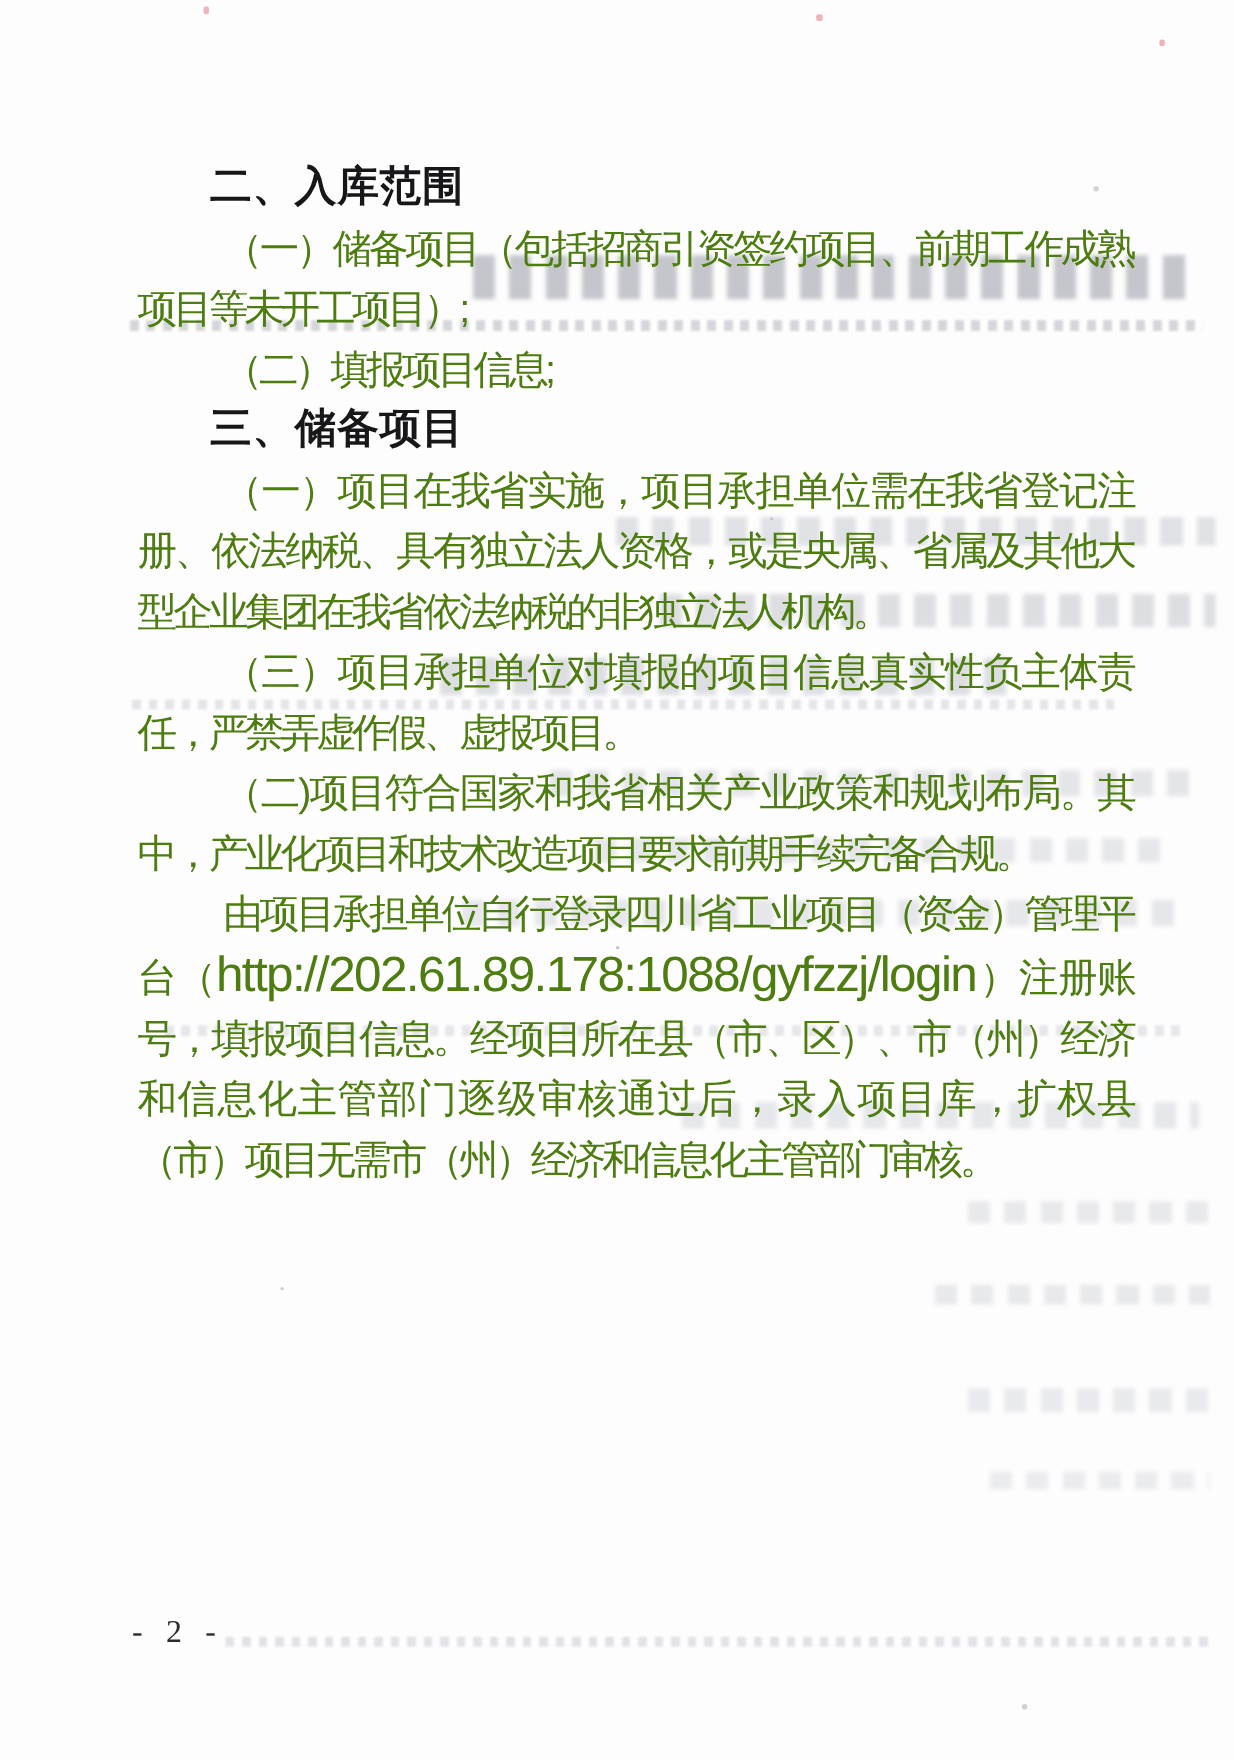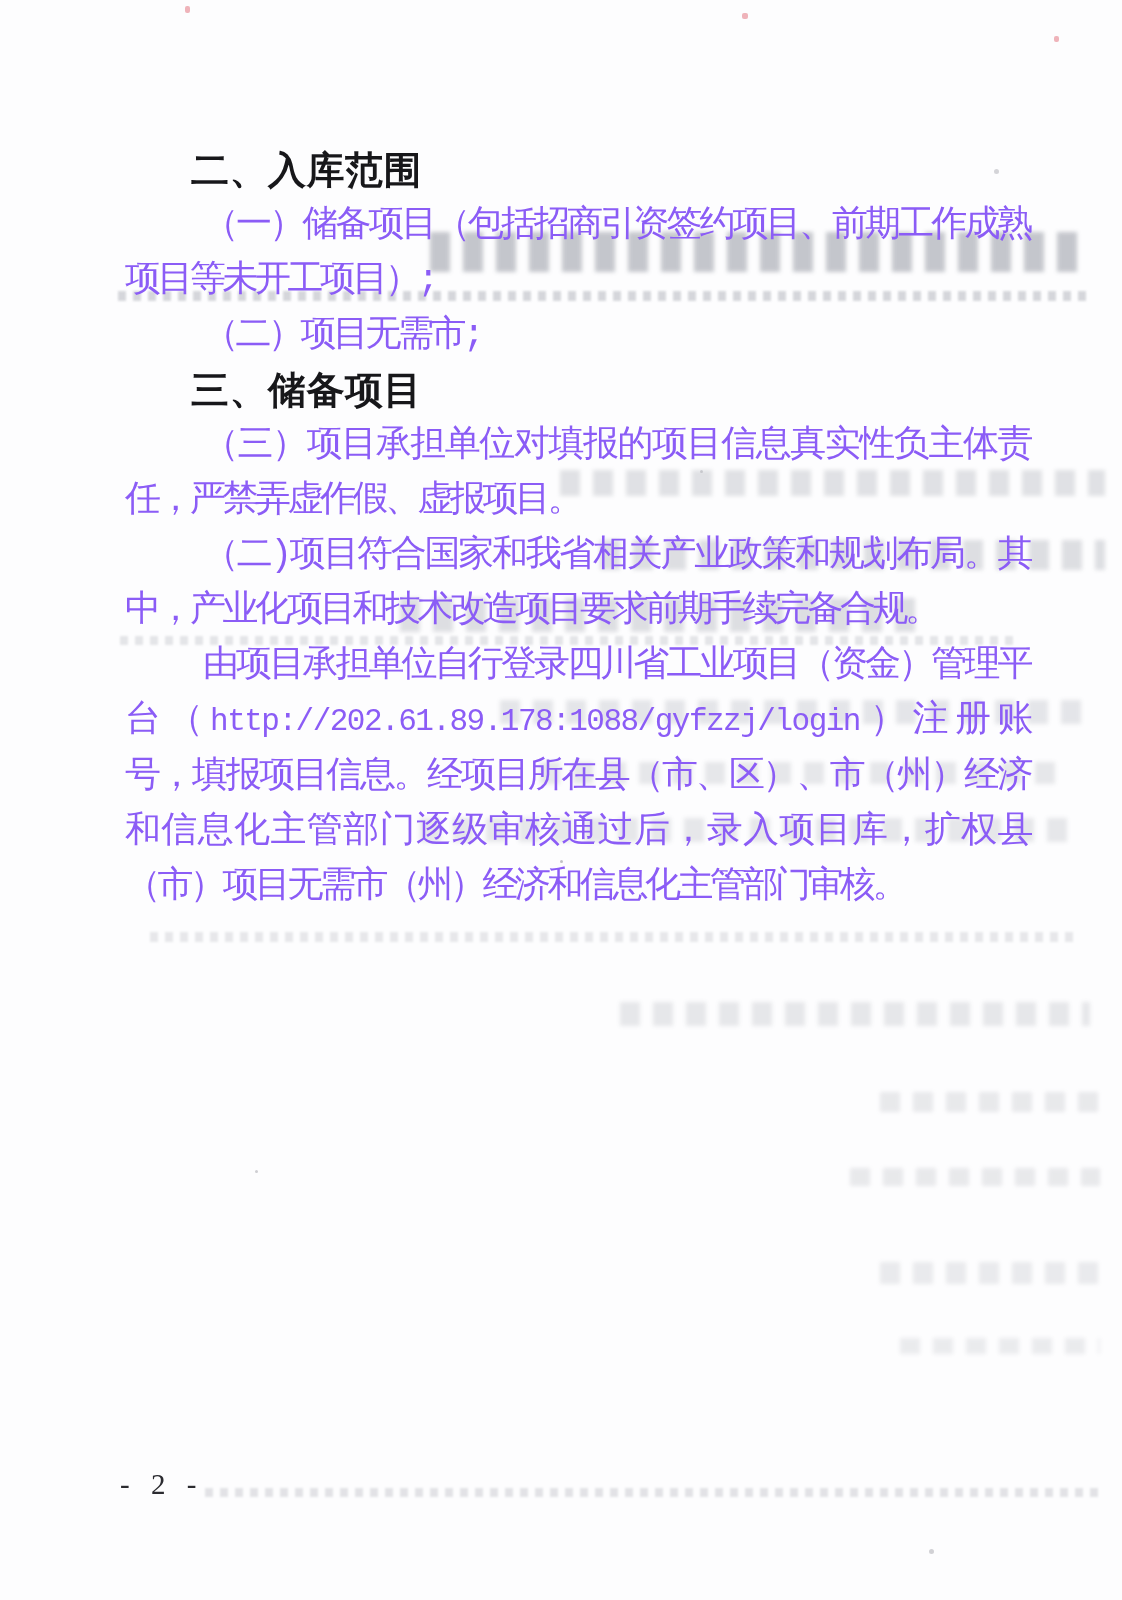--- a/index.html
+++ b/index.html
@@ -16,41 +16,41 @@
   }
   
   .content {
     position: absolute;
     left: 125px; top: 143px;
     width: 905px;
     color: #26262b;
   }
   .content p {
     margin: 0;
-    font-family: Liberation Mono, monospace;
+    font-family: Liberation Sans, sans-serif;
     font-size: 36px;
     line-height: 55px;
     letter-spacing: -3.5px;
     text-indent: 78px;
     text-align: justify;
     text-align-last: left;
-    color: #8b5cf6;
+    color: #4d7c0f;
   }
   .content h2 {
     margin: 0;
     font-family: "Liberation Sans", "DejaVu Sans", sans-serif;
     font-weight: 700;
     font-size: 38px;
     line-height: 55px;
     letter-spacing: 0.5px;
     text-indent: 66px;
     color: #17171a;
   }
   .url-text {
-    font-size: 31px;
+    font-size: 45px;
     letter-spacing: -1.5px;
   }
   .stray-mark {
     display: inline-block;
     font-family: "Liberation Serif", serif;
     font-weight: 400;
     font-size: 30px;
     color: #44444a;
     margin-left: 10px;
     transform: translateY(-6px);
@@ -124,25 +124,26 @@
   <div class="speck" style="left:560px; top:860px;"></div>
   <div class="red-speck" style="left:185px; top:6px; width:5px; height:7px;"></div>
   <div class="red-speck" style="left:742px; top:13px; width:6px; height:6px;"></div>
   <div class="red-speck" style="left:1054px; top:36px; width:5px; height:6px;"></div>
 
   <div class="content">
 
     <section>
       <h2>二、入库范围</h2>
       <p>（一）储备项目（包括招商引资签约项目、前期工作成熟项目等未开工项目）;</p>
-      <p>（二）项目无需市;</p>
+      <p>（二）填报项目信息;</p>
     </section>
 
     <section>
       <h2>三、储备项目</h2>
+      <p>（一）项目在我省实施，项目承担单位需在我省登记注册、依法纳税、具有独立法人资格，或是央属、省属及其他大型企业集团在我省依法纳税的非独立法人机构。</p>
       <p>（三）项目承担单位对填报的项目信息真实性负主体责任，严禁弄虚作假、虚报项目。</p>
       <p>（二)项目符合国家和我省相关产业政策和规划布局。其中，产业化项目和技术改造项目要求前期手续完备合规。</p>
     </section>
 
     <section>
       <p>
         <span>由项目承担单位自行登录四川省工业项目（资金）管理平台（</span><span class="url-text">http://202.61.89.178:1088/gyfzzj/login</span><span>）注册账号，填报项目信息。经项目所在县（市、区）、市（州）经济和信息化主管部门逐级审核通过后，录入项目库，扩权县（市）项目无需市（州）经济和信息化主管部门审核。</span>
       </p>
     </section>
 

